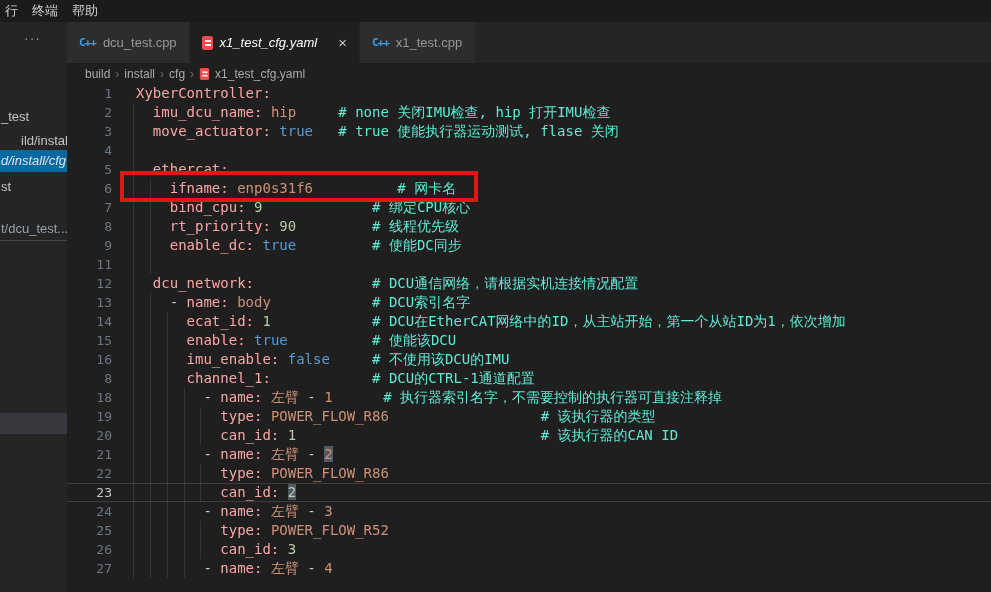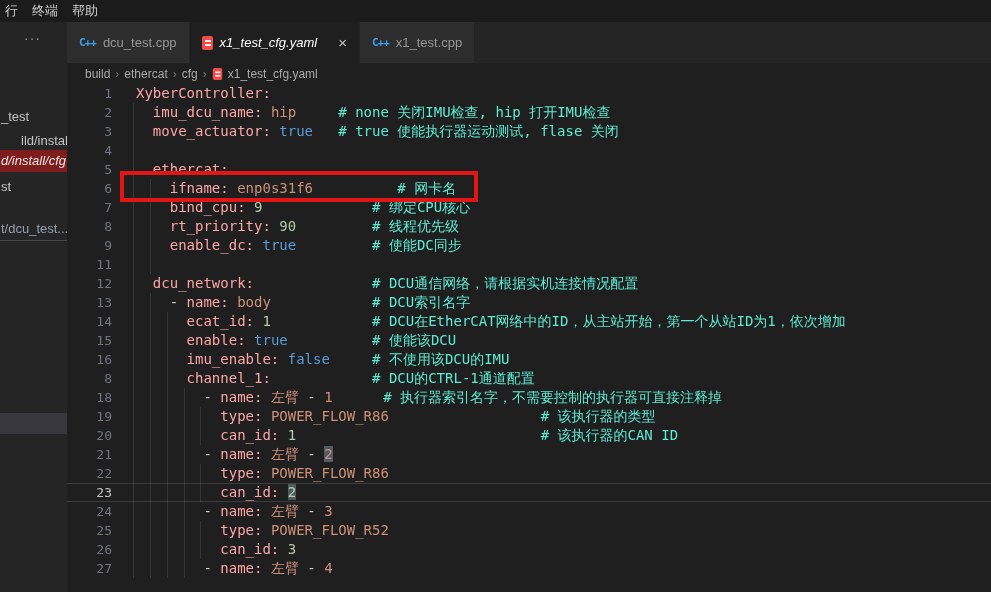--- a/index.html
+++ b/index.html
@@ -12,21 +12,21 @@
              background:#1b1b1b; display:flex; align-items:center; gap:2px; padding-left:2px; }
   .menu-item { color:#cfcfcf; font-size:13px; padding:0 9px 0 3px; cursor:default; }
 
   
   #sidebar { position:absolute; left:0; top:22px; width:67px; height:570px;
              background:#252526; overflow:hidden; }
   #more-actions { position:absolute; left:24px; top:8px; color:#9a9a9a; font-size:14px;
                   letter-spacing:1px; }
   .sb-item { position:absolute; left:0; width:67px; height:22px; line-height:22px;
              color:#c3c3c3; font-size:13px; padding-left:1px; white-space:nowrap; overflow:hidden; }
-  .sb-item.selected { background:#7f1d1d; color:#e4e4e4; font-style:italic; }
+  .sb-item.selected { background:#0369a1; color:#e4e4e4; font-style:italic; }
   .sb-item.muted { color:#93a0ad; }
   .sb-divider { position:absolute; left:0; width:67px; height:0; border-top:1px solid #454748; }
   #sb-bar { position:absolute; left:0; width:67px; height:21px; background:#37373d; }
 
   
   #tabstrip { position:absolute; left:67px; top:22px; width:924px; height:41px;
               background:#252526; display:flex; }
   .tab { height:41px; display:flex; align-items:center; gap:7px; padding:0 12px;
          background:#2d2d2d; margin-right:1px; color:#969696; font-size:13px; cursor:pointer; }
   .tab.active { background:#1f1f1f; color:#ffffff; }
@@ -107,21 +107,21 @@
       </div>
       <div class="tab">
         <span class="icon-cpp">C++</span>
         <span class="tab-label">x1_test.cpp</span>
       </div>
     </div>
 
   <div id="breadcrumb">
       <span class="bc-seg">build</span>
       <span class="bc-sep">›</span>
-      <span class="bc-seg">ethercat</span>
+      <span class="bc-seg">install</span>
       <span class="bc-sep">›</span>
       <span class="bc-seg">cfg</span>
       <span class="bc-sep">›</span>
       <span class="icon-yaml"></span>
       <span class="bc-file">x1_test_cfg.yaml</span>
     </div>
 
   <div id="editor">
       <div class="line"><span class="ln">1</span><span class="code"><span class="tok-k">XyberController:</span></span></div>
       <div class="line"><span class="ln">2</span><span class="guide" style="left: 66px;"></span><span class="code"><span class="tok-t">  </span><span class="tok-k">imu_dcu_name:</span><span class="tok-t"> </span><span class="tok-s">hip</span><span class="tok-t">     </span><span class="tok-c"># none 关闭IMU检查, hip 打开IMU检查</span></span></div>

